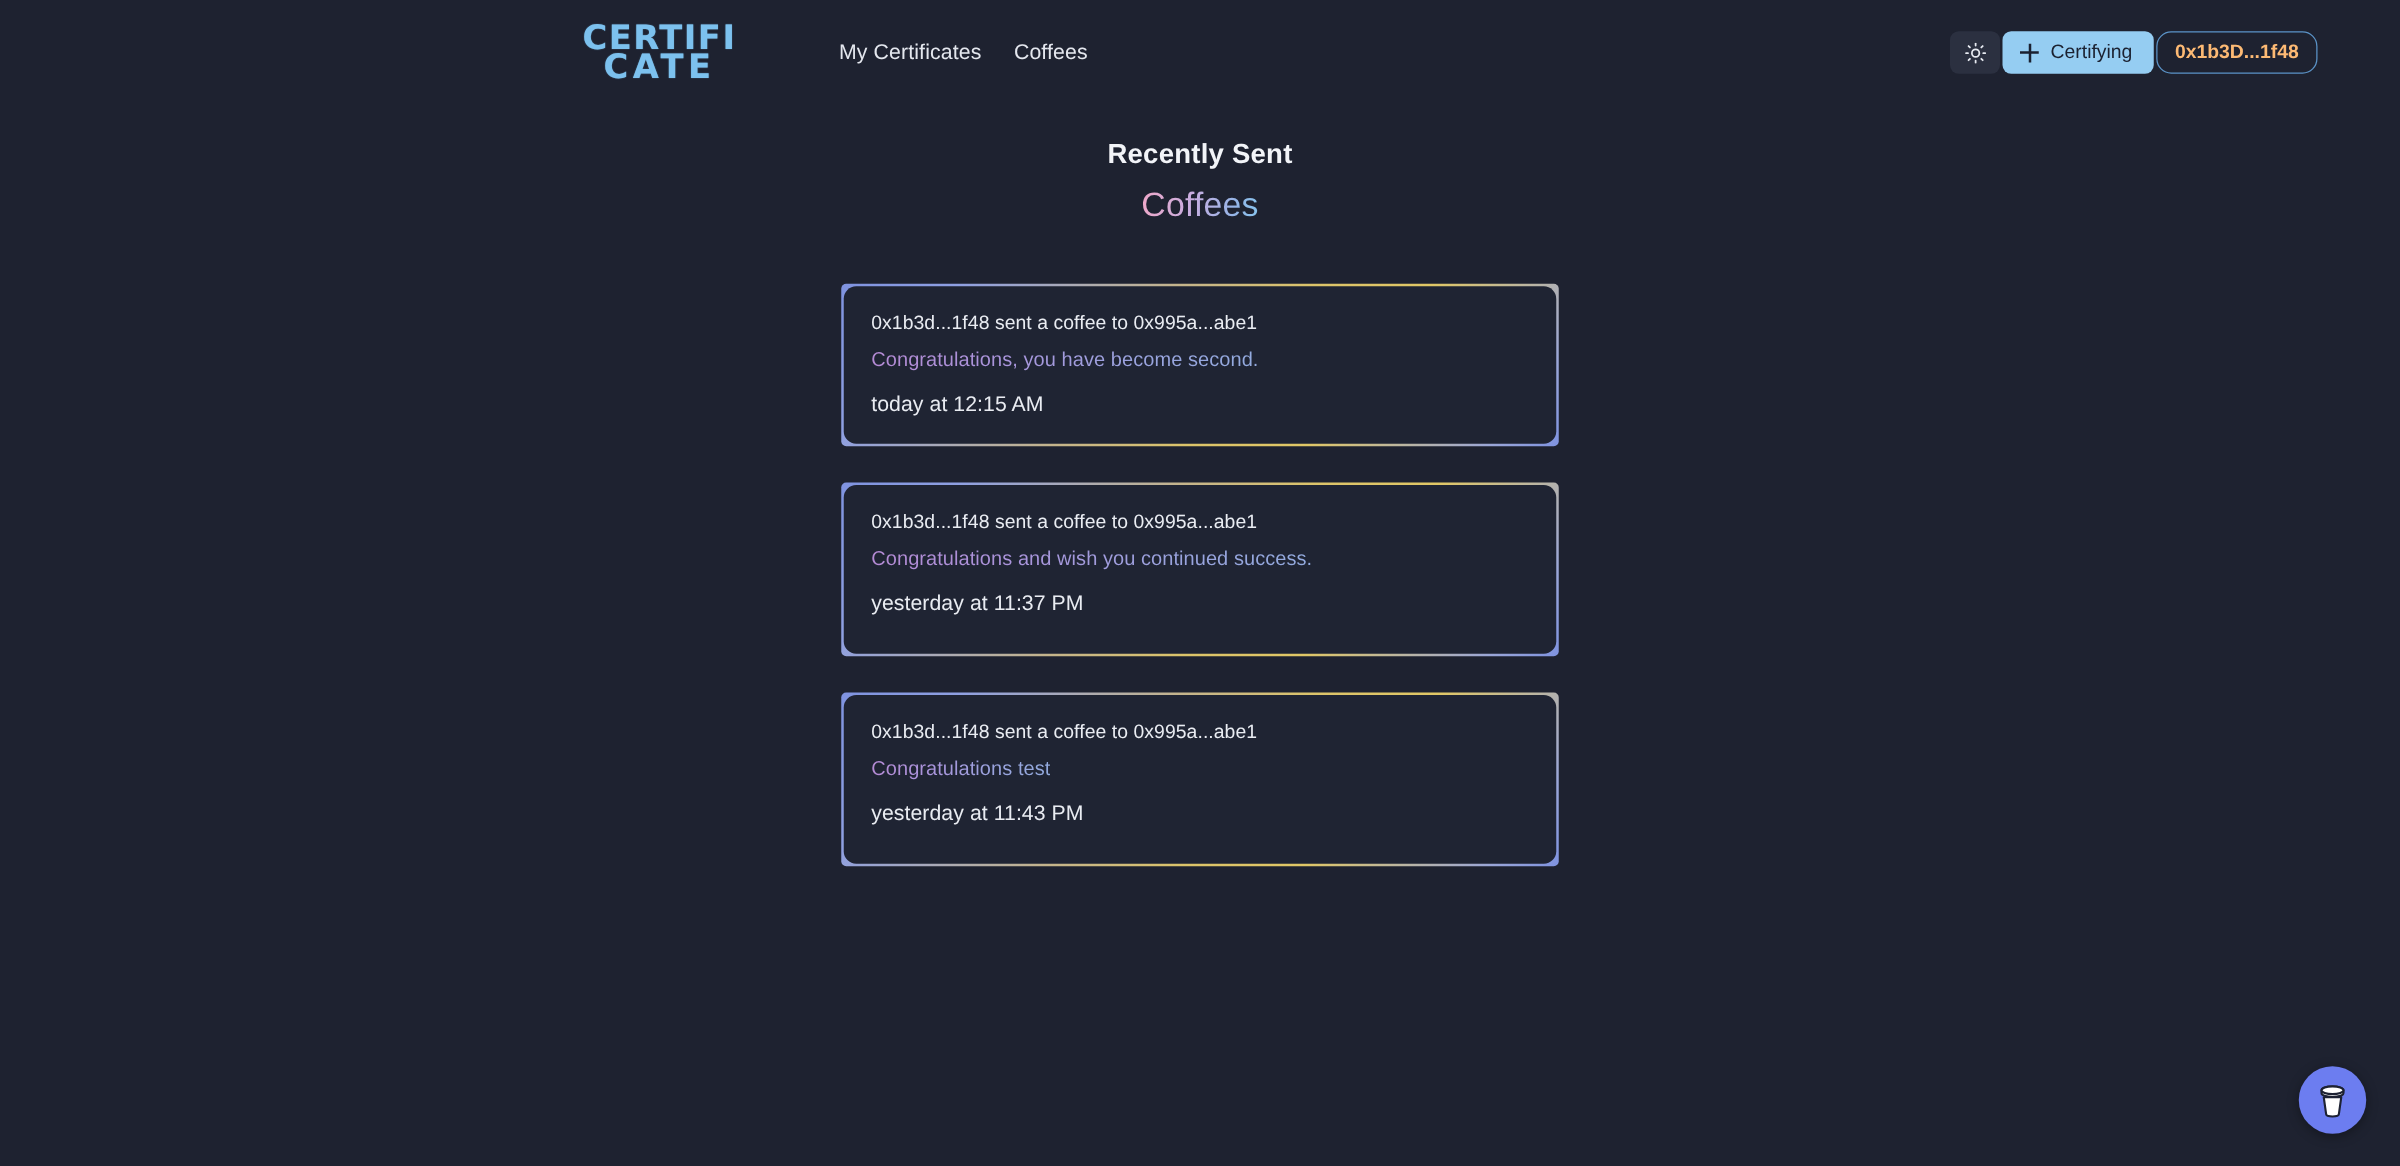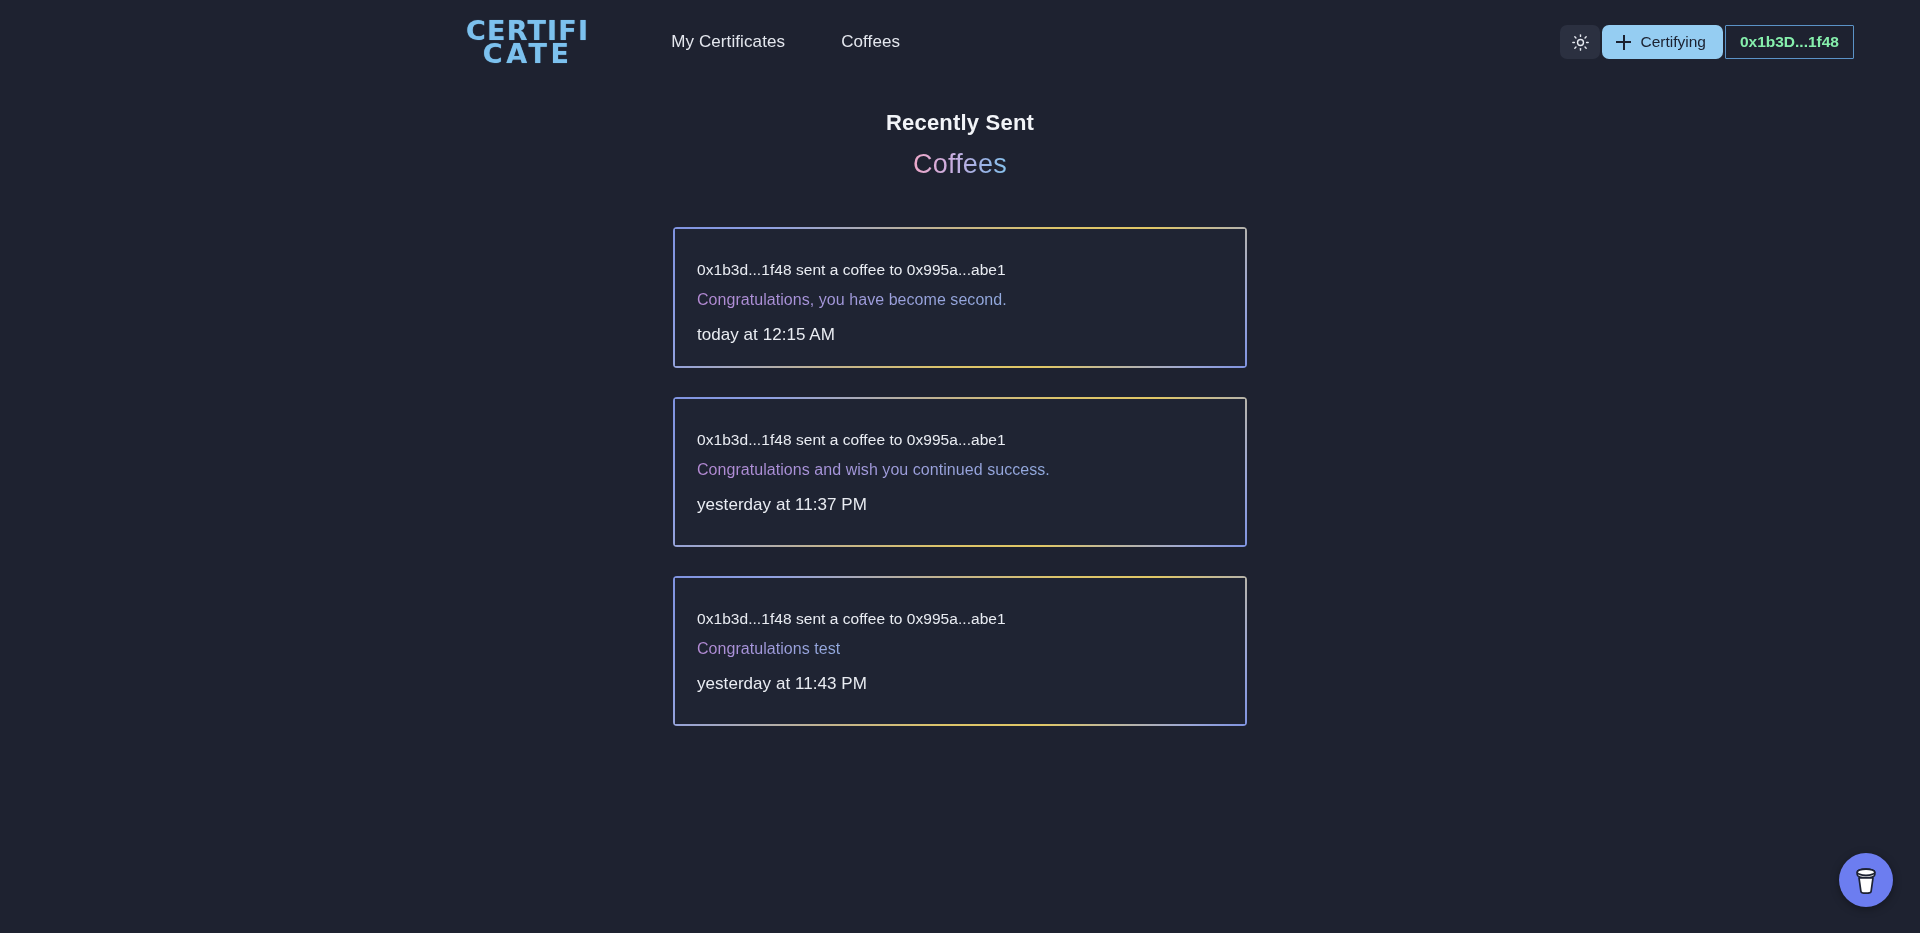--- a/index.html
+++ b/index.html
@@ -43,21 +43,21 @@
     font-size: 27px;
     letter-spacing: 1.2px;
     color: #7cc1ee;
     text-shadow: 0 0 1px rgba(124,193,238,0.6);
   }
   .brand-line.l2 { letter-spacing: 3.5px; }
 
   .nav {
     display: flex;
     align-items: center;
-    gap: 56px;
+    gap: 26px;
     margin-left: 82px;
   }
   .nav-link {
     font-size: 17px;
     color: #e4e7ee;
     text-decoration: none;
     letter-spacing: 0.1px;
     cursor: pointer;
     white-space: nowrap;
   }
@@ -109,22 +109,22 @@
     position: absolute;
     background: #1b2130;
   }
   .plus-icon::before { left: 0; top: 6.6px; width: 15px; height: 1.9px; }
   .plus-icon::after  { top: 0; left: 6.6px; height: 15px; width: 1.9px; }
 
   .address-badge {
     height: 34px;
     background: transparent;
     border: 1.4px solid #5b93c7;
-    border-radius: 1px;
-    color: #86efac;
+    border-radius: 12px;
+    color: #fdba74;
     font-family: "Liberation Sans", sans-serif;
     font-size: 15.5px;
     font-weight: 700;
     padding: 0 14px;
     display: flex;
     align-items: center;
     cursor: pointer;
     white-space: nowrap;
   }
 
@@ -170,22 +170,22 @@
                 #8fa0e2 14%,
                 #c4b48c 40%,
                 #dcc46a 56%,
                 #e0c766 70%,
                 #9aa6d8 92%,
                 #7f93e0 100%);
     cursor: pointer;
   }
   .coffee-card-inner {
     background: #1f2433;
-    border-radius: 0;
-    padding: 32px 22px 17px 22px;
+    border-radius: 10px;
+    padding: 21px 22px 17px 22px;
   }
 
   .card-header-line {
     font-size: 15.5px;
     color: #e9ecf2;
     letter-spacing: 0.05px;
     white-space: nowrap;
   }
   .card-message {
     margin-top: 12px;

